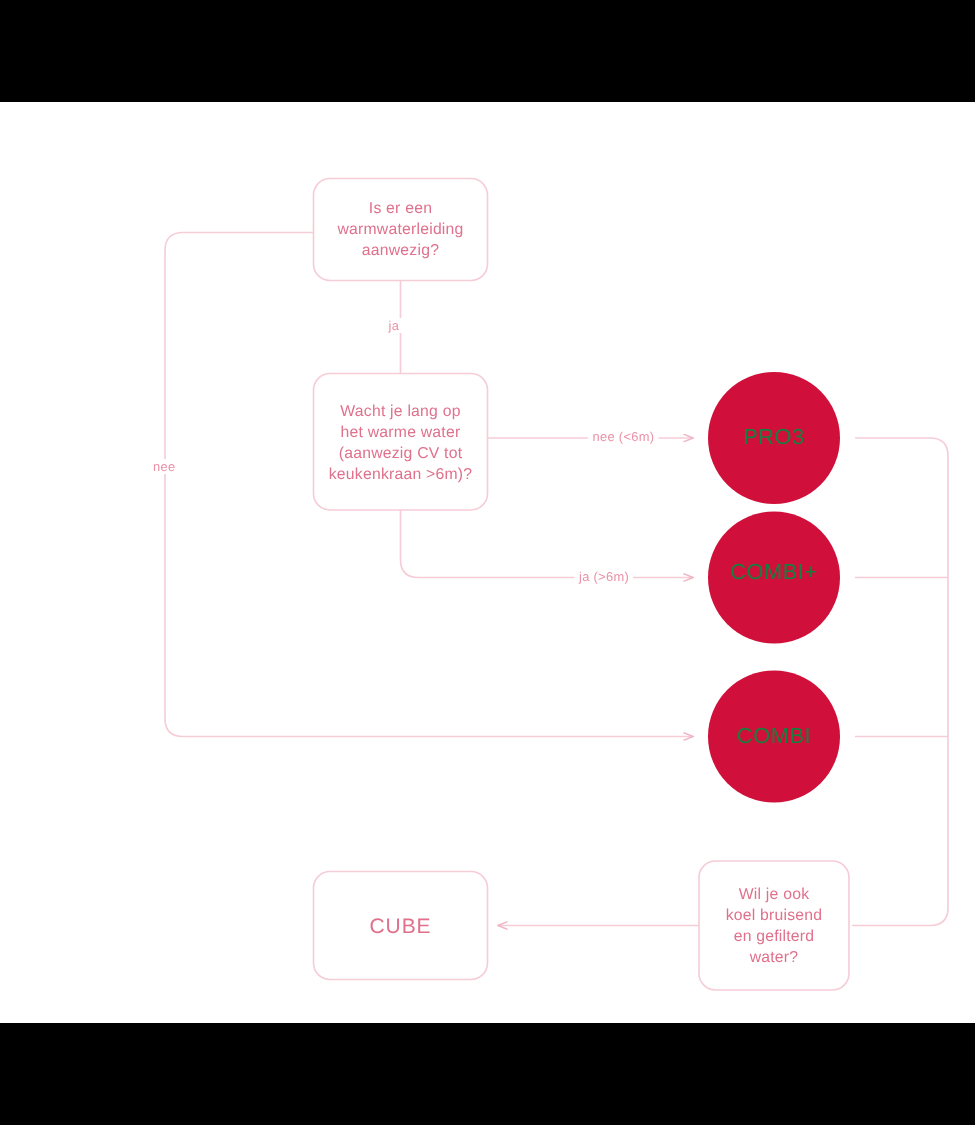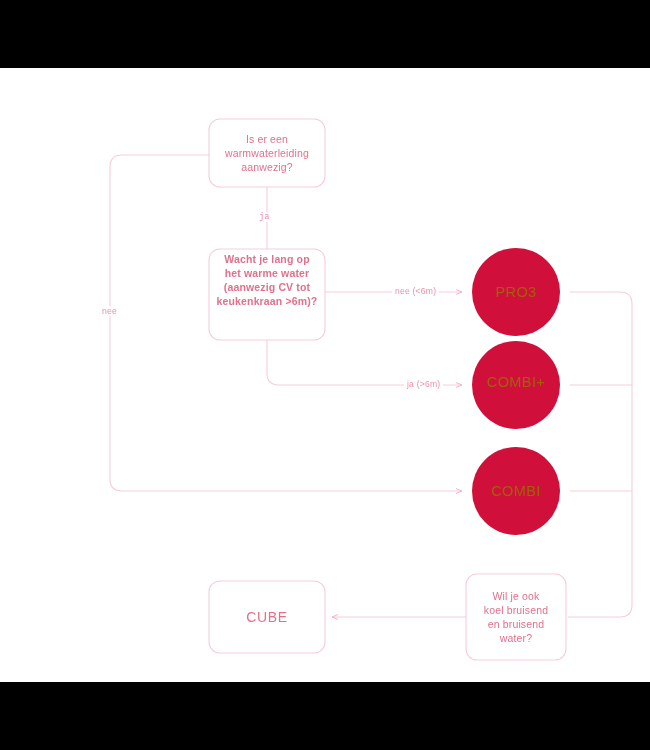--- a/index.html
+++ b/index.html
@@ -44,21 +44,21 @@
     font-size: 10.5px;
     line-height: 14px;
     letter-spacing: 0.15px;
   }
   .box-text.big {
     font-size: 14px;
     letter-spacing: 0.6px;
     border-radius: 28px;
   }
   .circle-text {
-    color: #a16207;
+    color: #15803d;
     font-size: 14.5px;
     letter-spacing: 0.4px;
   }
   .edge-label {
     position: absolute;
     color: #eb91a6;
     font-size: 8.6px;
     letter-spacing: 0.2px;
     white-space: nowrap;
     background: #ffffff;
@@ -120,21 +120,21 @@
     </svg>
 
     <div class="node-text box-text" style="left:209px; top:51px; width:116px; height:68px;">
       <div>
         <div>Is er een</div>
         <div>warmwaterleiding</div>
         <div>aanwezig?</div>
       </div>
     </div>
 
-    <div class="node-text box-text" style="left:209px; top:166px; width:116px; height:91px;font-weight:bold;">
+    <div class="node-text box-text" style="left:209px; top:181px; width:116px; height:91px;">
       <div>
         <div>Wacht je lang op</div>
         <div>het warme water</div>
         <div>(aanwezig CV tot</div>
         <div>keukenkraan &gt;6m)?</div>
       </div>
     </div>
 
     <div class="node-text circle-text" style="left:472px; top:180px; width:88px; height:88px;">
       <span>PRO3</span>
@@ -145,31 +145,31 @@
     </div>
 
     <div class="node-text circle-text" style="left:472px; top:379px; width:88px; height:88px;text-align:right;">
       <span>COMBI</span>
     </div>
 
     <div class="node-text box-text" style="left:466px; top:506px; width:100px; height:86px;">
       <div>
         <div>Wil je ook</div>
         <div>koel bruisend</div>
-        <div>en bruisend</div>
+        <div>en gefilterd</div>
         <div>water?</div>
       </div>
     </div>
 
     <div class="node-text box-text big" style="left:209px; top:513px; width:116px; height:72px;">
       <span>CUBE</span>
     </div>
 
-    <div class="edge-label" style="left:256px; top:144px;font-family:Liberation Mono, monospace;">ja</div>
+    <div class="edge-label" style="left:256px; top:144px;">ja</div>
 
     <div class="edge-label" style="left:99px; top:238px;text-align:center;">nee</div>
 
     <div class="edge-label" style="left:392px; top:218px;">nee (&lt;6m)</div>
 
-    <div class="edge-label" style="left:404px; top:311px;text-align:right;">ja (&gt;6m)</div>
+    <div class="edge-label" style="left:383px; top:311px;text-align:right;">ja (&gt;6m)</div>
 
   </div>
 </div>
 
 </body></html>

